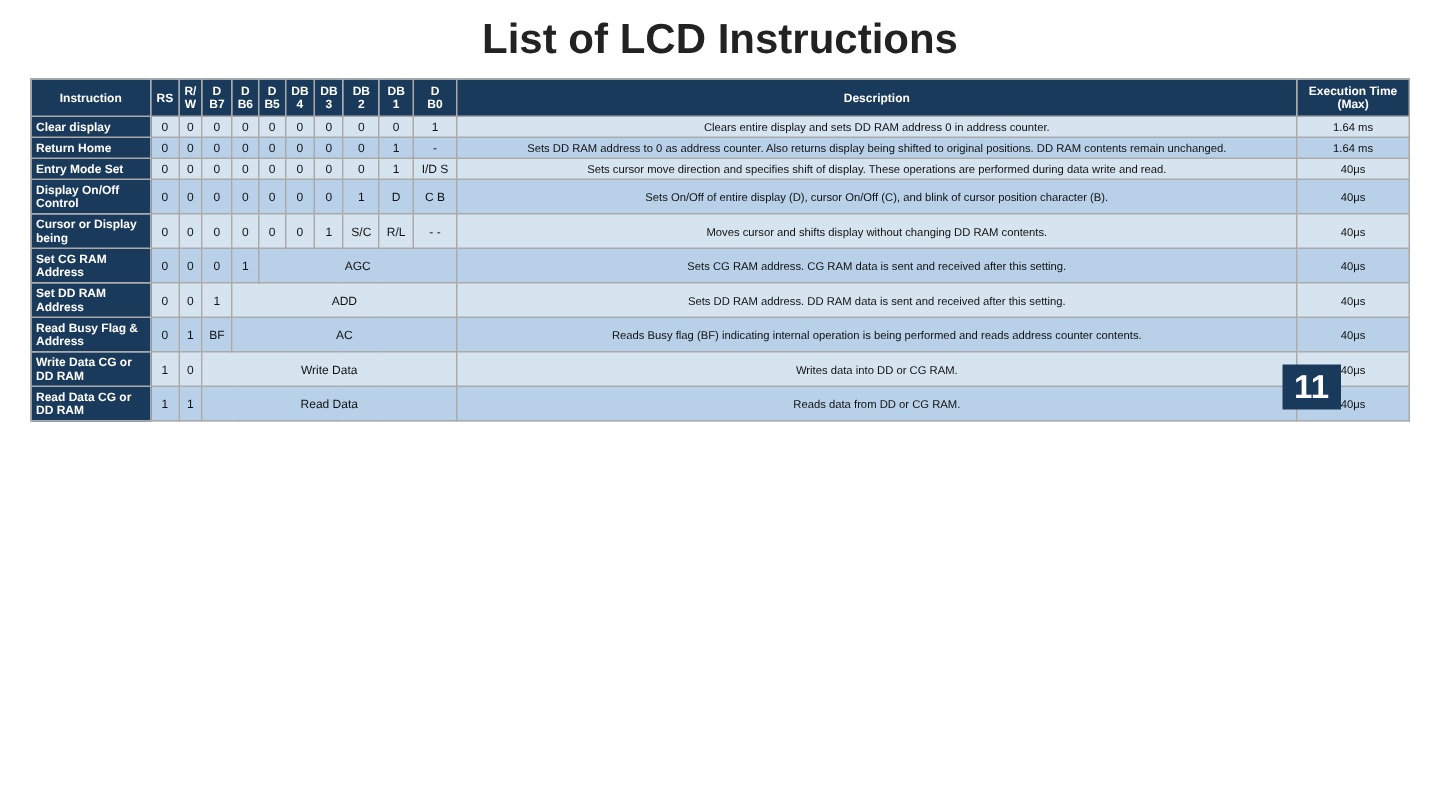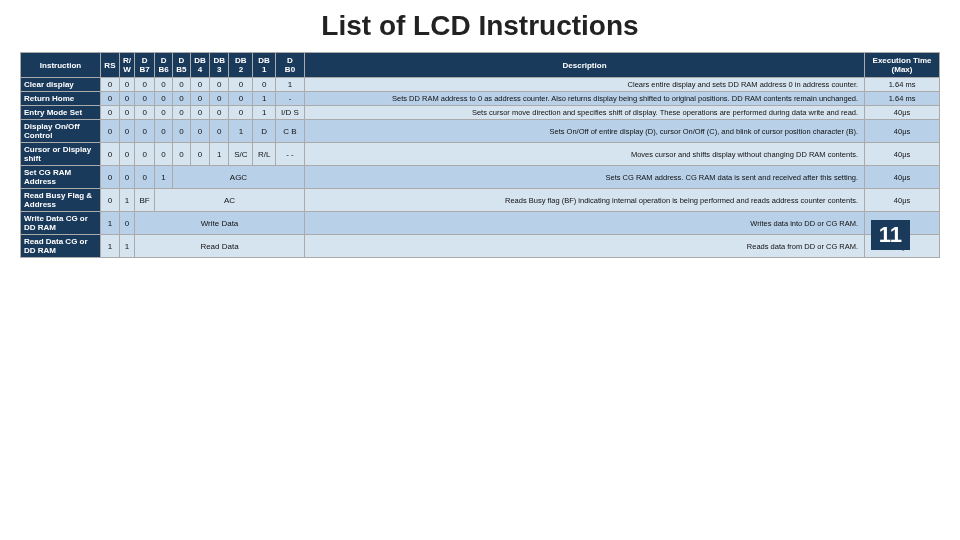--- a/index.html
+++ b/index.html
@@ -56,33 +56,33 @@
     }
     .instruction-col {
       text-align: left;
       font-weight: bold;
       font-size: 8px;
       background: #1a3a5c;
       color: #fff;
       width: 80px;
     }
     .description-col {
-      text-align: right;
+      text-align: center;
       padding: 2px 6px;
       font-size: 7.5px;
     }
     .exec-col {
       font-size: 7.5px;
       white-space: nowrap;
       margin-top: 36px;
     }
     .page-num {
       position: absolute;
       bottom: 8px;
-      right: 30px;
+      right: 46px;
       font-size: 22px;
       font-weight: bold;
       color: #fff;
       background: #1a3a5c;
       padding: 2px 8px;
     }
     .container {
       position: relative;
       width: 100%;
     }
@@ -166,21 +166,21 @@
             <td>0</td>
             <td>0</td>
             <td>0</td>
             <td>1</td>
             <td>D</td>
             <td>C B</td>
             <td class="description-col">Sets On/Off of entire display (D), cursor On/Off (C), and blink of cursor position character (B).</td>
             <td class="exec-col">40μs</td>
           </tr>
           <tr>
-            <td class="instruction-col">Cursor or Display shift</td>
+            <td class="instruction-col">Cursor or Display being</td>
             <td>0</td>
             <td>0</td>
             <td>0</td>
             <td>0</td>
             <td>0</td>
             <td>0</td>
             <td>1</td>
             <td>S/C</td>
             <td>R/L</td>
             <td>- -</td>
@@ -188,20 +188,29 @@
             <td class="exec-col">40μs</td>
           </tr>
           <tr>
             <td class="instruction-col">Set CG RAM Address</td>
             <td>0</td>
             <td>0</td>
             <td>0</td>
             <td>1</td>
             <td colspan="6">AGC</td>
             <td class="description-col">Sets CG RAM address. CG RAM data is sent and received after this setting.</td>
+            <td class="exec-col">40μs</td>
+          </tr>
+          <tr>
+            <td class="instruction-col">Set DD RAM Address</td>
+            <td>0</td>
+            <td>0</td>
+            <td>1</td>
+            <td colspan="7">ADD</td>
+            <td class="description-col">Sets DD RAM address. DD RAM data is sent and received after this setting.</td>
             <td class="exec-col">40μs</td>
           </tr>
           <tr>
             <td class="instruction-col">Read Busy Flag &amp; Address</td>
             <td>0</td>
             <td>1</td>
             <td>BF</td>
             <td colspan="7">AC</td>
             <td class="description-col">Reads Busy flag (BF) indicating internal operation is being performed and reads address counter contents.</td>
             <td class="exec-col">40μs</td>

